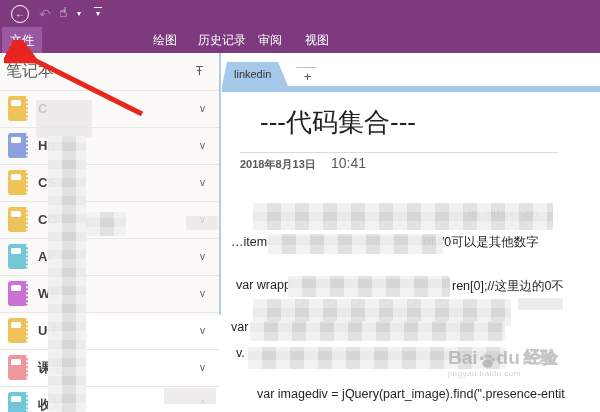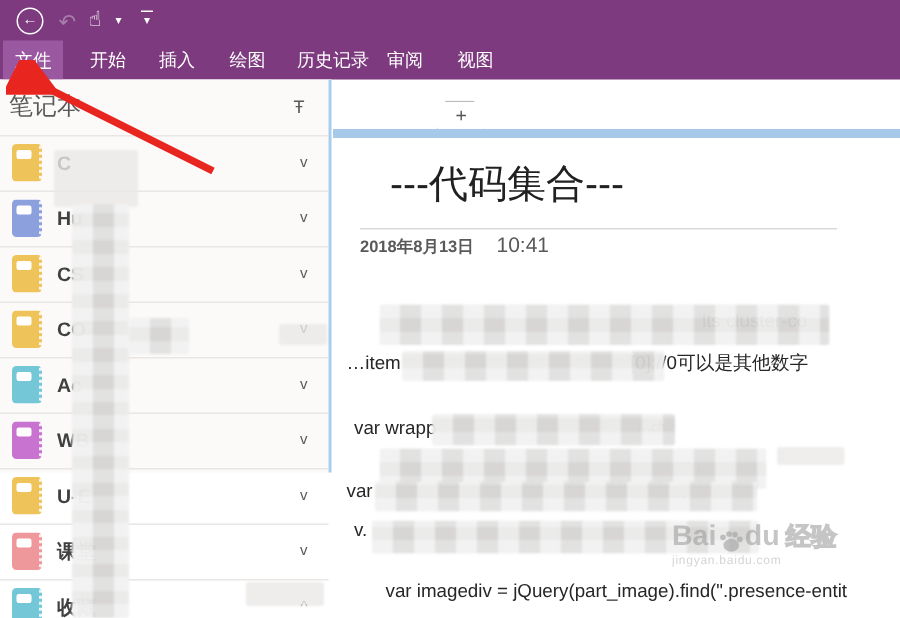--- a/index.html
+++ b/index.html
@@ -78,22 +78,20 @@
     <div class="qat-icon back-circle">←</div>
     <div class="qat-icon undo">↶</div>
     <div class="qat-icon touch">☝</div>
     <div class="qat-icon touch-dd">▾</div>
     <div class="qat-icon custom-dd">
       <span class="bar"></span>
       <span>▾</span>
     </div>
 
     <div class="rtab active" style="left: 2px; background-color: rgb(154, 88, 160);">文件</div>
-    <div class="rtab" style="left:52px">开始</div>
-    <div class="rtab" style="left:98px">插入</div>
     <div class="rtab" style="left:145px">绘图</div>
     <div class="rtab" style="left:250px">审阅</div>
     <div class="rtab" style="left:190px">历史记录</div>
     <div class="rtab" style="left:297px">视图</div>
   </div>
 
   <div class="sidebar">
     <div class="nb-header">
       <span class="nb-title">笔记本</span>
       <span class="pin">Ŧ</span>
@@ -145,34 +143,36 @@
       <span class="chev">^</span>
     </div>
 
     <div class="blur light" style="left:36px;top:47px;width:56px;height:38px"></div>
     <div class="blur" style="left:48px;top:83px;width:38px;height:276px"></div>
     <div class="blur" style="left:86px;top:159px;width:40px;height:24px"></div>
     <div class="blur light" style="left:186px;top:163px;width:32px;height:14px"></div>
     <div class="blur light" style="left:164px;top:335px;width:52px;height:16px"></div>
   </div>
 
+  <div class="ptab" style="left: 222px; width: 66px; padding-left: 12px; box-sizing: border-box; background-color: rgb(166, 200, 233);">linkedin</div>
   <div class="ptab-add" style="left:291px;width:31px">+</div>
   <div class="tabstrip" style="background-color: rgb(166, 200, 233);"></div>
 
   <div class="page">
     <div class="pg-title">---代码集合---</div>
     <div class="hairline"></div>
     <div class="pg-date">2018年8月13日</div>
     <div class="pg-time">10:41</div>
 
     <div class="code" style="left:246px;top:115px">lts   cluster-co</div>
     <div class="code" style="left:9px;top:143px">…item</div>
     <div class="code" style="left:198px;top:142px">[0];//0可以是其他数字</div>
     <div class="code" style="left:14px;top:186px">var wrapp</div>
     <div class="code" style="left:203px;top:187px;font-size:9px;color:#555">·‥ch</div>
+    <div class="code" style="left:230px;top:186px">ren[0];//这里边的0不</div>
     <div class="code" style="left:9px;top:228px">var</div>
     <div class="code" style="left:14px;top:254px">v.</div>
     <div class="code" style="left:35px;top:295px">var imagediv = jQuery(part_image).find(".presence-entit</div>
     <div class="frag" style="left:230px;top:214px">· ''· ,</div>
     <div class="frag" style="left:228px;top:234px">· · ,</div>
 
     <div class="blur" style="left:31px;top:111px;width:300px;height:27px"></div>
     <div class="blur" style="left:46px;top:142px;width:175px;height:20px"></div>
     <div class="blur" style="left:66px;top:184px;width:162px;height:21px"></div>
     <div class="blur" style="left:31px;top:207px;width:258px;height:27px"></div>

